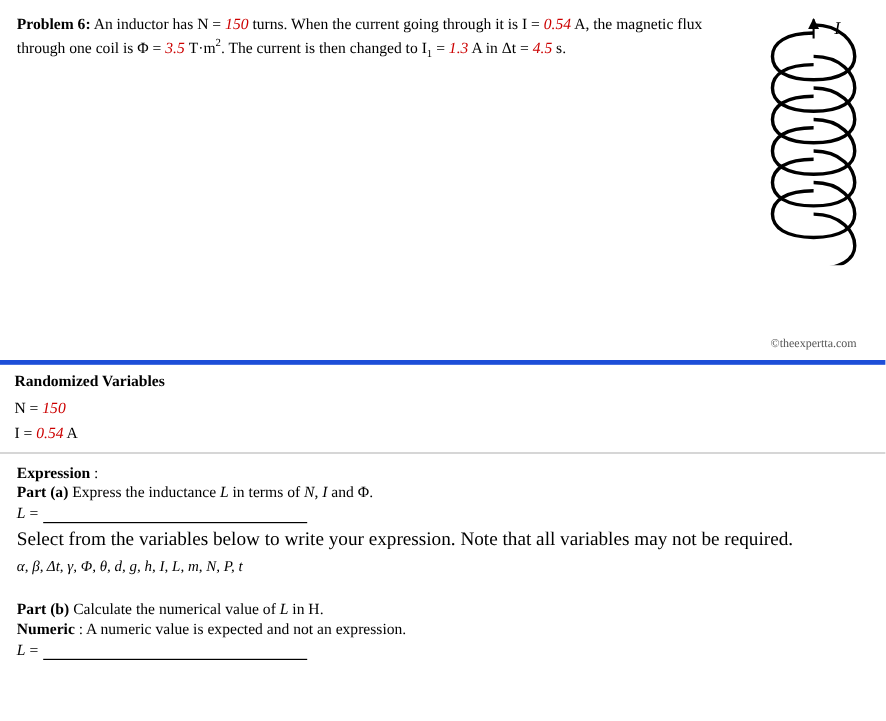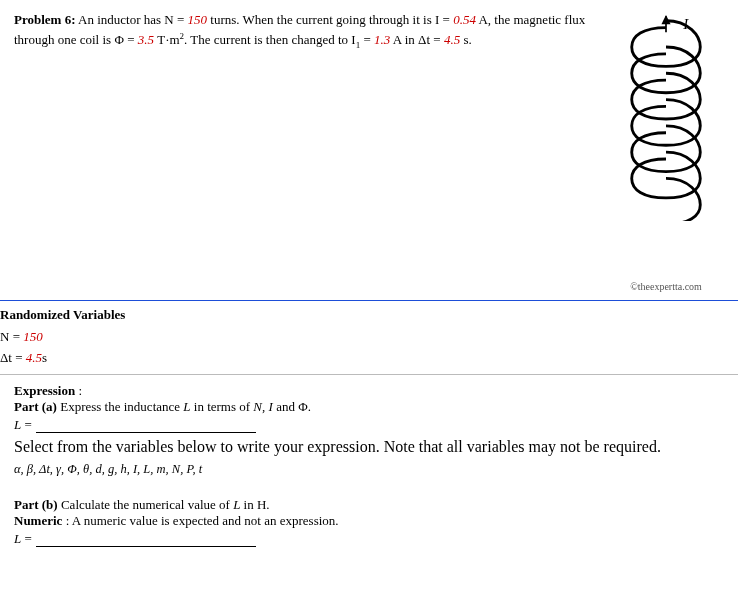--- a/index.html
+++ b/index.html
@@ -12,22 +12,22 @@
       min-height: 601px;
     }
     .main-container {
       display: flex;
       flex-direction: column;
       width: 738px;
     }
     .top-section {
       display: flex;
       flex-direction: row;
-      padding: 10px 12px 8px 14px;
-      border-bottom: 1px solid #1d4ed8;
+      padding: 10px 0 8px 14px;
+      border-bottom: 4px solid #1d4ed8;
     }
     .problem-text {
       flex: 1;
       line-height: 1.55;
     }
     .problem-text p {
       margin-bottom: 2px;
     }
     .bold { font-weight: bold; }
     .red-italic { color: #cc0000; font-style: italic; }
@@ -43,21 +43,21 @@
     .coil-svg {
       width: 80px;
     }
     .watermark {
       font-size: 10px;
       color: #555;
       margin-top: auto;
       padding-top: 60px;
     }
     .randomized-section {
-      padding: 6px 14px 6px 0;
+      padding: 6px 14px 6px 12px;
       border-bottom: 1px solid #bbb;
     }
     .randomized-section .section-title {
       font-weight: bold;
       margin-bottom: 4px;
     }
     .var-list {
       list-style: none;
       line-height: 1.6;
     }
@@ -140,21 +140,21 @@
         <text x="50" y="12" font-family="Times New Roman" font-size="13" font-style="italic">I</text>
       </svg>
       <div class="watermark">©theexpertta.com</div>
     </div>
   </div>
 
   <div class="randomized-section">
     <div class="section-title">Randomized Variables</div>
     <ul class="var-list">
       <li><span>N = </span><span class="red-italic">150</span></li>
-      <li><span>Δt = </span><span class="red-italic">4.5</span><span>s</span></li>
+      <li><span>I = </span><span class="red-italic">0.54</span><span> A</span></li>
     </ul>
   </div>
 
   <div class="parts-section">
 
     <div class="part-block">
       <p>
         <span class="bold">Expression</span>
         <span> :</span>
       </p>

